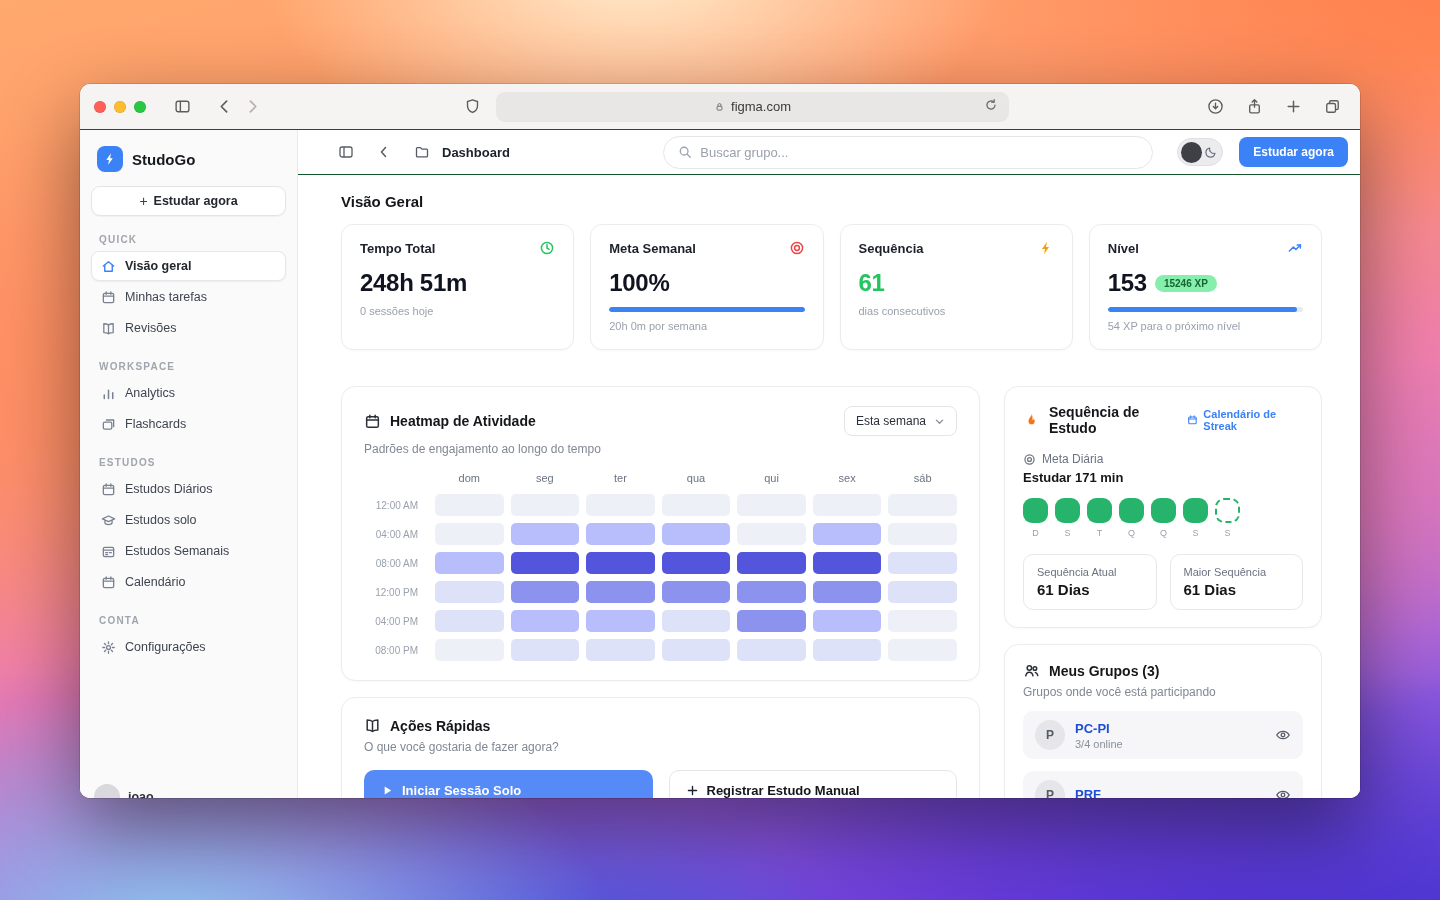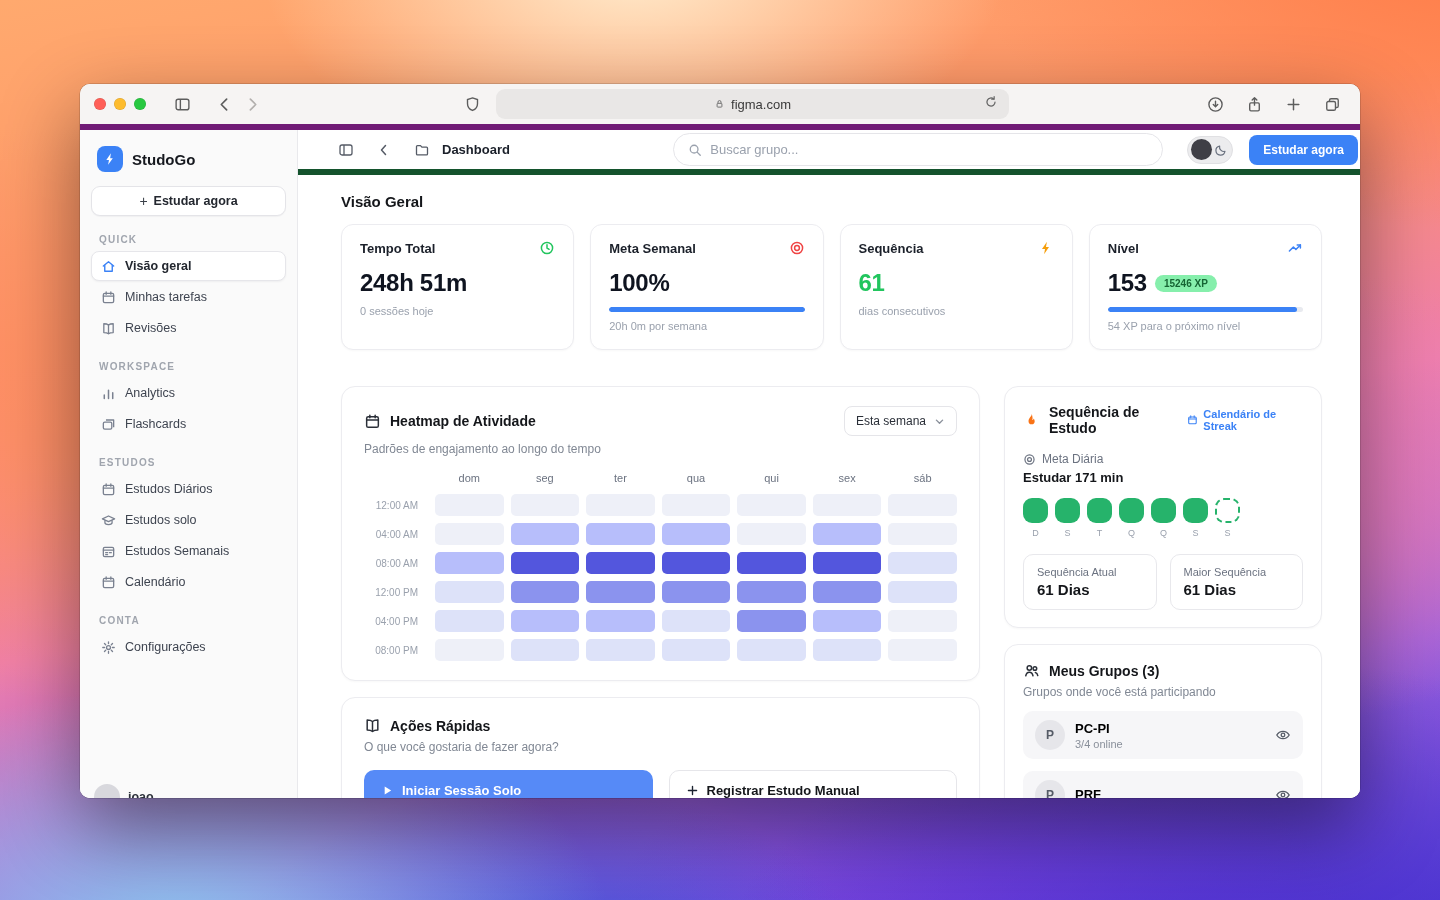--- a/index.html
+++ b/index.html
@@ -22,21 +22,21 @@
   }
 
   
   .window {
     position:absolute; left:80px; top:84px; width:1280px; height:714px;
     border-radius:10px; overflow:hidden; background:#fff;
     box-shadow:0 30px 80px rgba(0,0,0,.45), 0 0 0 .5px rgba(0,0,0,.25);
     display:flex; flex-direction:column;
   }
   .browser-toolbar {
-    flex:0 0 46px; background:#f6f4f3; border-bottom:6px solid #701a75;
+    flex:0 0 46px; background:#f6f4f3; border-bottom:1px solid #701a75;
     display:flex; align-items:center; padding:0 14px;
   }
   .lights { display:flex; gap:8px; margin-right:22px; }
   .light { width:12px; height:12px; border-radius:50%; box-shadow:inset 0 0 0 .5px rgba(0,0,0,.15); }
   .tb-icon { color:#5d5d5d; display:inline-flex; align-items:center; justify-content:center; width:28px; height:28px; border-radius:6px; }
   .tb-icon svg { width:17px; height:17px; }
   .tb-icon.dim { color:#b3b0ae; }
   .bt-spacer { flex:1; }
   .url-group { display:flex; align-items:center; gap:10px; }
   .url-field {
@@ -72,21 +72,21 @@
   .sb-item .sb-ic { color:#7a8190; display:inline-flex; }
   .sb-item .sb-ic svg { width:15px; height:15px; }
   .sb-item.active { background:#fff; border-color:#e6e6ea; box-shadow:0 1px 2px rgba(16,24,40,.05); font-weight:600; color:#23272f; }
   .sb-item.active .sb-ic { color:#3b82f6; }
   .sb-user { position:absolute; left:14px; bottom:-12px; display:flex; align-items:center; gap:8px; }
   .sb-avatar { width:26px; height:26px; border-radius:50%; background:#d8d8dd; }
   .sb-user-name { font-size:12.5px; font-weight:600; color:#2c313a; }
 
   
   .main { flex:1; display:flex; flex-direction:column; min-width:0; }
-  .app-topbar { flex:0 0 45px; border-bottom:6px solid #14532d; display:flex; align-items:center; padding:0 2px 0 36px; }
+  .app-topbar { flex:0 0 45px; border-bottom:1px solid #14532d; display:flex; align-items:center; padding:0 12px 0 36px; }
   .at-icon { color:#555b66; display:inline-flex; width:24px; height:24px; align-items:center; justify-content:center; }
   .at-icon svg { width:16px; height:16px; }
   .crumb-group { display:flex; align-items:center; gap:8px; margin-left:14px; }
   .crumb-text { font-size:13px; font-weight:700; color:#1b202a; }
   .at-spacer { flex:1; }
   .search-box {
     width:490px; height:33px; border:1px solid #e5e5e9; border-radius:17px; background:#fff;
     display:flex; align-items:center; gap:8px; padding:0 14px;
   }
   .search-box svg { width:14px; height:14px; color:#9aa1ad; flex:0 0 auto; }
@@ -145,21 +145,21 @@
   .day-box.pending { background:#fff; border:2px dashed #26b36b; }
   .day-label { font-size:9px; color:#9aa1ad; }
   .streak-stats { display:grid; grid-template-columns:1fr 1fr; gap:13px; margin-top:16px; }
   .streak-stat { border:1px solid #e8e8ec; border-radius:10px; padding:11px 13px; }
   .streak-stat-label { font-size:11px; color:#6b7280; }
   .streak-stat-value { font-size:15px; font-weight:700; color:#14161a; margin-top:3px; }
 
   
   .group-item { margin-top:12px; background:#f6f6f8; border-radius:10px; padding:9px 12px; display:flex; align-items:center; gap:10px; cursor:pointer; }
   .group-avatar { width:30px; height:30px; border-radius:50%; background:#e6e6ea; display:flex; align-items:center; justify-content:center; font-size:12px; font-weight:700; color:#555b66; }
-  .group-name { font-size:13px; font-weight:700; color:#000000; }
+  .group-name { font-size:13px; font-weight:700; color:#1d4ed8; }
   .group-status { font-size:11px; color:#8a909b; margin-top:2px; }
   .group-eye { margin-left:auto; color:#555b66; display:inline-flex; } .group-eye svg { width:16px; height:16px; }
 
   
   .qa-buttons { display:grid; grid-template-columns:1fr 1fr; gap:16px; margin-top:16px; }
   .qa-btn { border-radius:10px; padding:12px 16px; text-align:left; cursor:pointer; border:1px solid transparent; font-family:inherit; }
   .qa-btn.primary { background:#568af7; color:#fff; }
   .qa-btn.secondary { background:#fff; border-color:#e6e6ea; color:#14161a; }
   .qa-line1 { display:flex; align-items:center; gap:8px; font-size:13px; font-weight:600; }
   .qa-line1 svg { width:13px; height:13px; }

